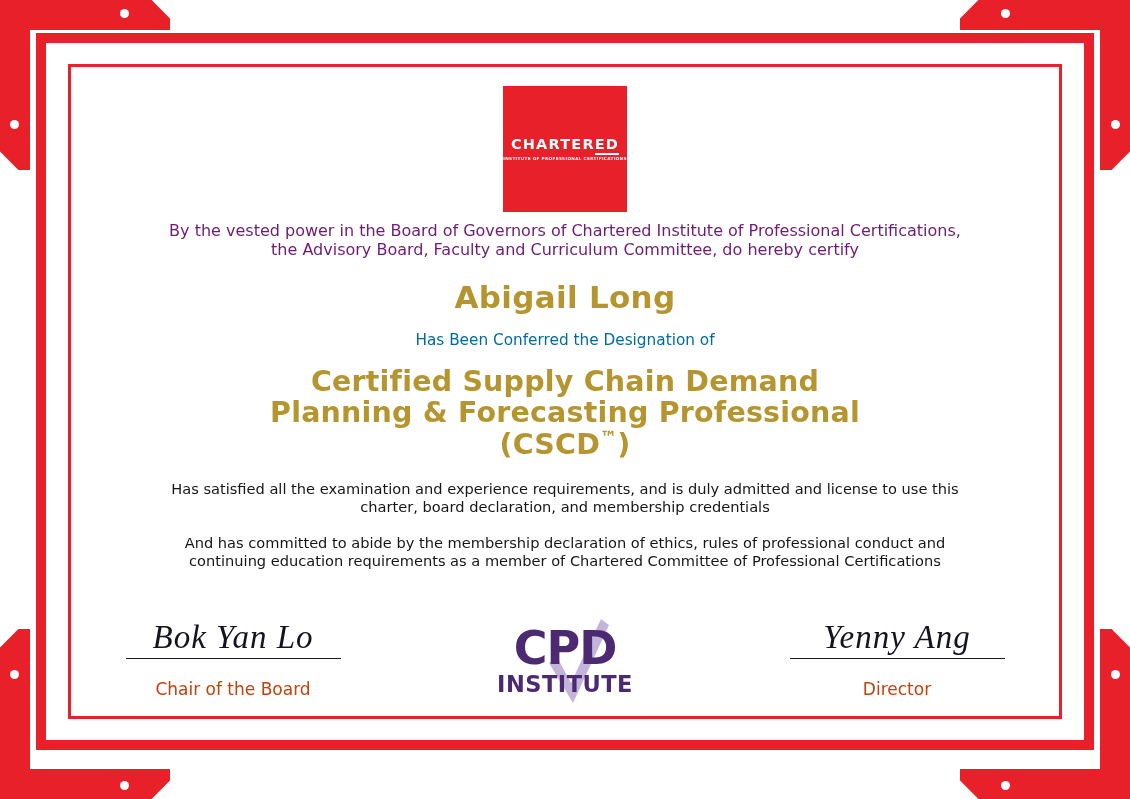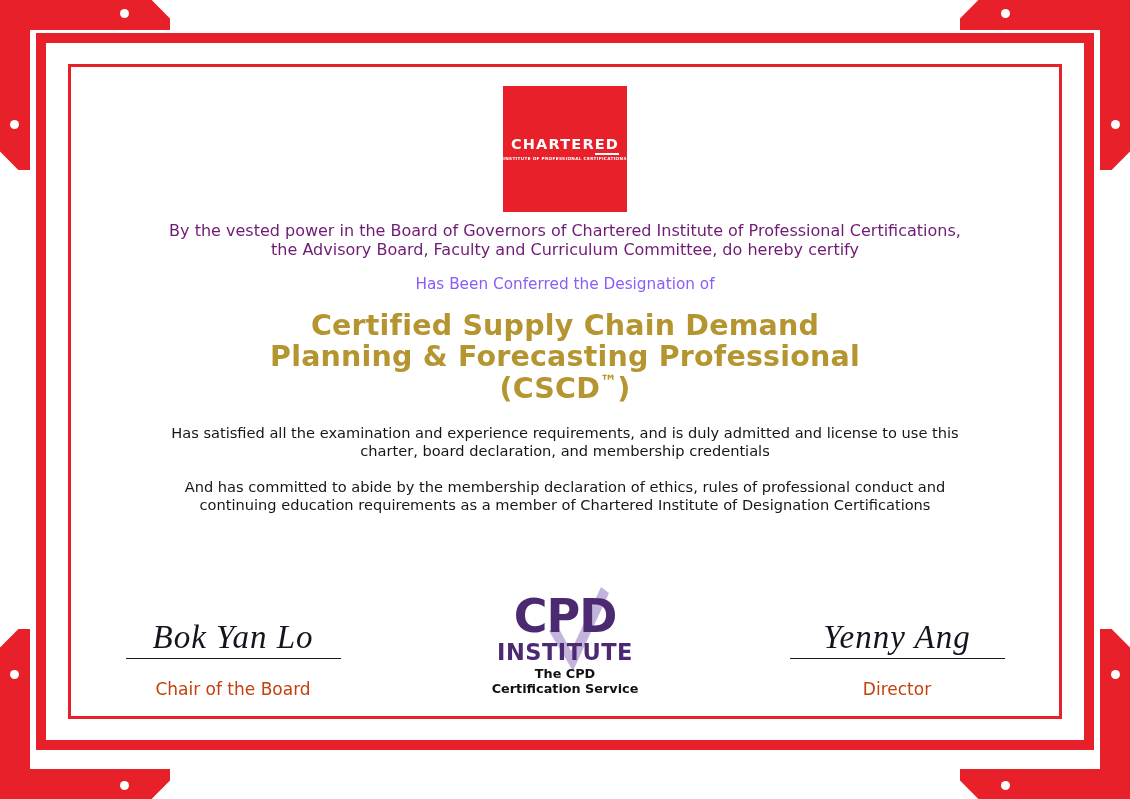--- a/index.html
+++ b/index.html
@@ -153,21 +153,21 @@
     margin-top: 20px;
     font-size: 31px;
     font-weight: 700;
     color: #b5952f;
     letter-spacing: 0.3px;
   }
 
   .conferred {
     margin-top: 16px;
     font-size: 15.3px;
-    color: #8b5cf6;
+    color: #0369a1;
   }
 
   .designation {
     margin-top: 18px;
     font-size: 28.5px;
     font-weight: 700;
     color: #b5952f;
     line-height: 1.07;
     letter-spacing: 0.2px;
   }
@@ -313,48 +313,48 @@
 
     <div class="logo-wrap">
       <div class="logo">
         <div class="logo-main"><span>CHARTER</span><span class="ed">ED</span></div>
         <div class="logo-sub">INSTITUTE OF PROFESSIONAL CERTIFICATIONS</div>
       </div>
     </div>
 
     <div class="vested">By the vested power in the Board of Governors of Chartered Institute of Professional Certifications, the Advisory Board, Faculty and Curriculum Committee, do hereby certify</div>
 
+    <div class="recipient">Abigail Long</div>
 
     <div class="conferred">Has Been Conferred the Designation of</div>
 
     <div class="designation">
       <div>Certified Supply Chain Demand</div>
       <div>Planning &amp; Forecasting Professional</div>
       <div><span>(CSCD</span><span class="tm">™</span><span>)</span></div>
     </div>
 
     <div class="para p1">Has satisfied all the examination and experience requirements, and is duly admitted and license to use this charter, board declaration, and membership credentials</div>
-    <div class="para p2">And has committed to abide by the membership declaration of ethics, rules of professional conduct and continuing education requirements as a member of Chartered Institute of Designation Certifications</div>
+    <div class="para p2">And has committed to abide by the membership declaration of ethics, rules of professional conduct and continuing education requirements as a member of Chartered Committee of Professional Certifications</div>
 
     <div class="sig-row">
 
       <div class="sig-block">
         <div class="sig-script">Bok Yan Lo</div>
         <div class="sig-line"></div>
         <div class="sig-title">Chair of the Board</div>
       </div>
 
       <div class="cpd">
         <div class="cpd-inner">
           <svg class="cpd-check" viewBox="0 0 60 86">
             <path d="M8 40 L22 66 L52 2 L60 8 L24 86 L0 46 Z" fill="#b9a7d6" opacity="0.85"></path>
           </svg>
           <div class="cpd-letters">CPD</div>
           <div class="cpd-certified">INSTITUTE</div>
-          <div class="cpd-service">The CPD Certification Service</div>
         </div>
       </div>
 
       <div class="sig-block">
         <div class="sig-script">Yenny Ang</div>
         <div class="sig-line"></div>
         <div class="sig-title">Director</div>
       </div>
 
     </div>

